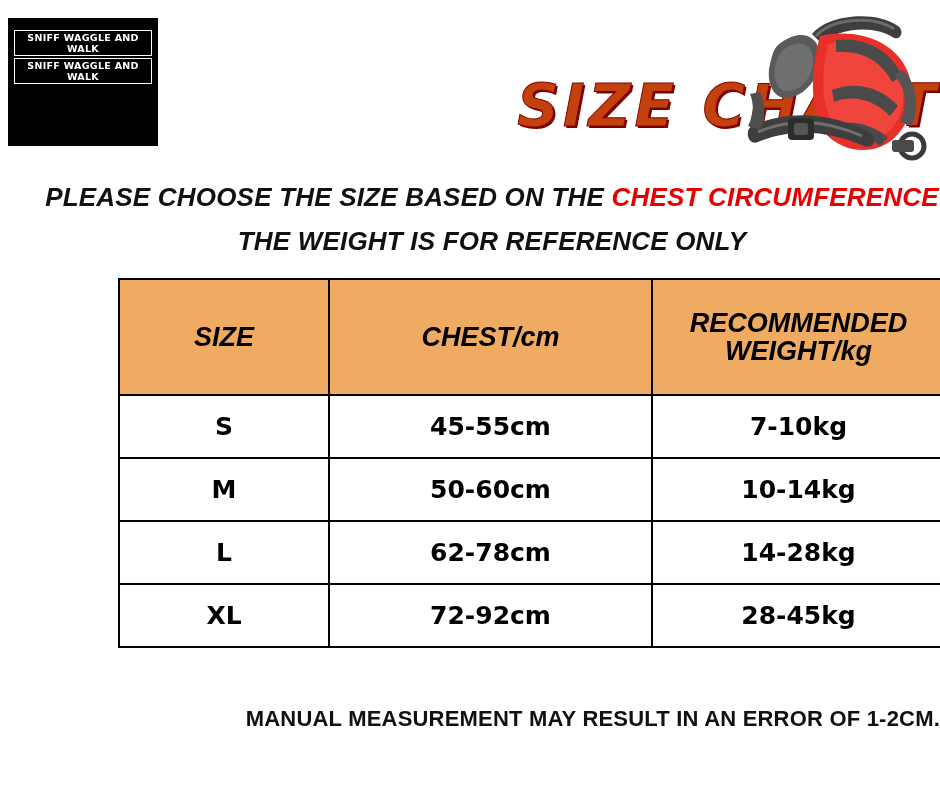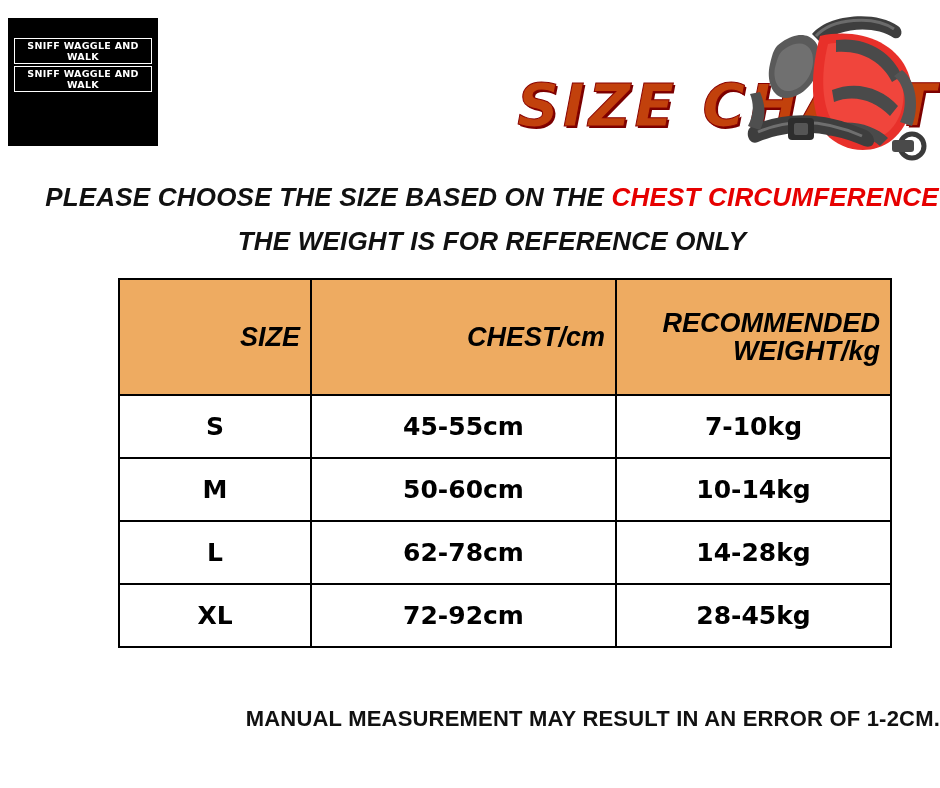--- a/index.html
+++ b/index.html
@@ -18,21 +18,21 @@
   
   #logo-block {
     position: absolute;
     left: 8px;
     top: 18px;
     width: 150px;
     height: 128px;
     background: #000000;
     color: #ffffff;
     box-sizing: border-box;
-    padding: 20px 6px;
+    padding: 12px 6px;
   }
   #logo-top-line, #logo-bottom-line {
     text-align: center;
     font-size: 9.5px;
     font-weight: bold;
     letter-spacing: 0.3px;
     font-family: "DejaVu Sans", sans-serif;
     border: 1px solid #ffffff;
     padding: 1px 0;
   }
@@ -128,24 +128,23 @@
     border: 2px solid #000000;
     text-align: center;
     vertical-align: middle;
   }
   #size-table thead td {
     background: #eeab61;
     font-size: 27px;
     font-style: italic;
     font-weight: bold;
     height: 106px;
-    padding: 4px 10px;
+    padding: 4px 19px;
     line-height: 1.05;
     font-family: "Liberation Sans", sans-serif;
-    text-align: right;
   }
   #size-table tbody td {
     background: #ffffff;
     height: 59px;
     font-size: 25px;
     font-weight: bold;
     font-family: "DejaVu Sans", sans-serif;
   }
   .col-size { width: 170px; }
   .col-chest { width: 283px; }

